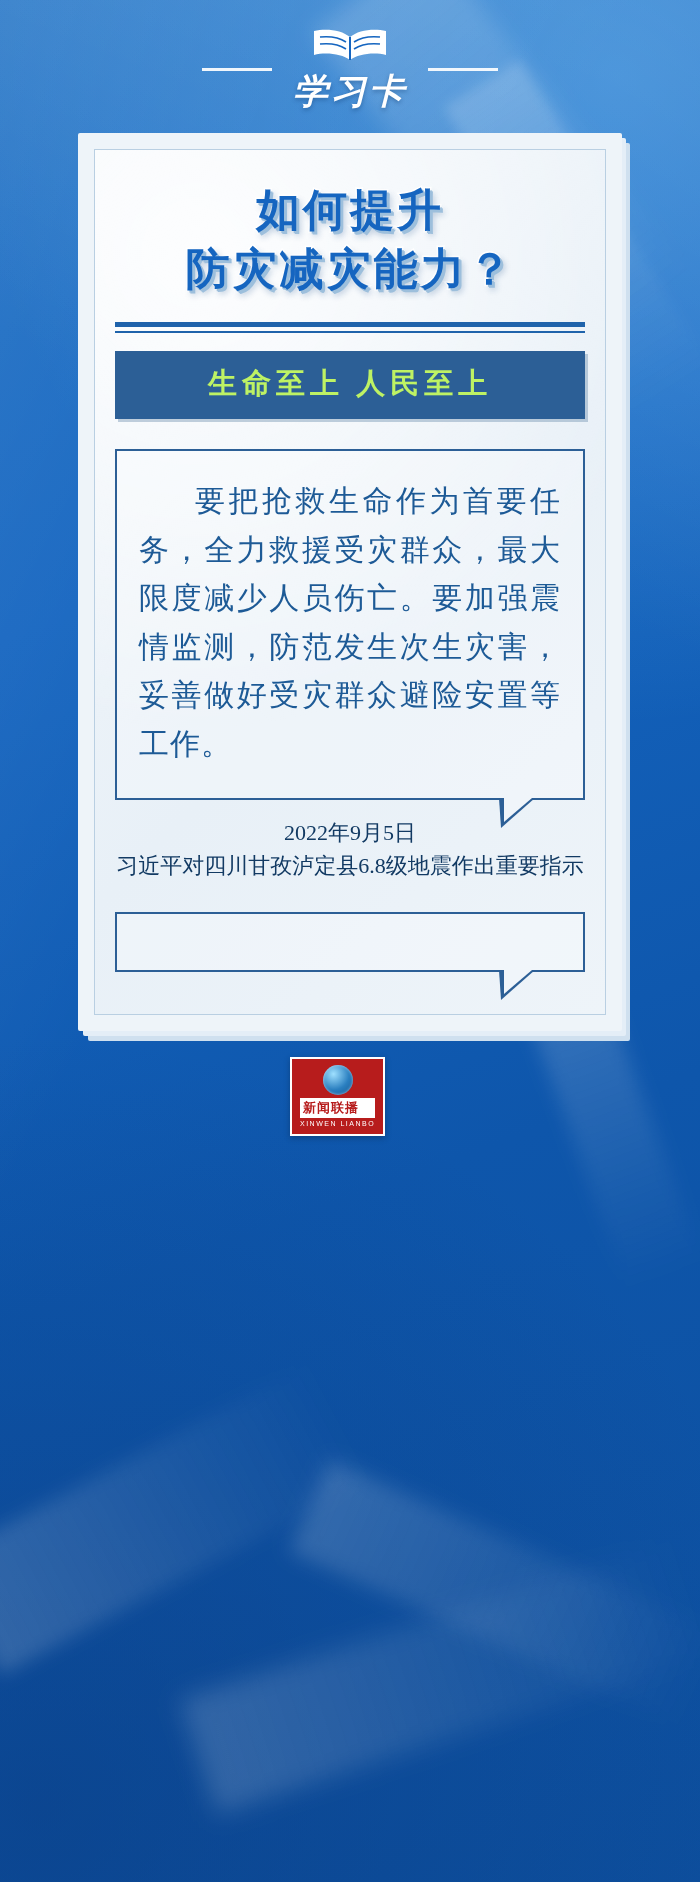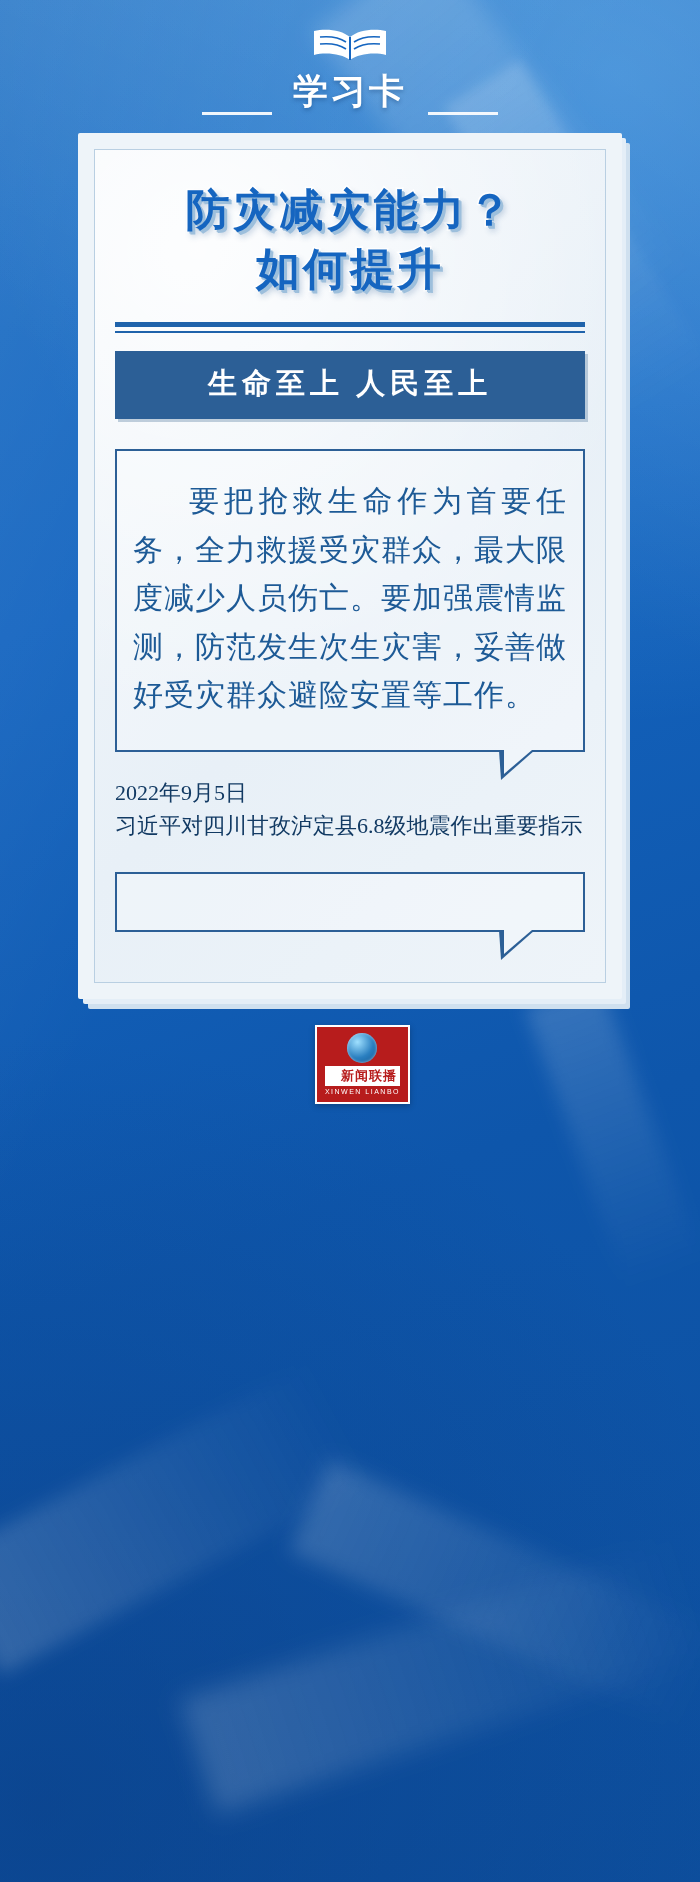--- a/index.html
+++ b/index.html
@@ -39,23 +39,24 @@
 
   
   .header {
     position: relative;
     padding-top: 28px;
     text-align: center;
   }
   .book-icon { margin: 0 auto 6px; display: block; }
   .header-title-row {
     display: flex;
-    align-items: flex-end;
+    align-items: flex-start;
     justify-content: center;
     gap: 21px;
+    font-style: italic;
   }
   .hrule {
     width: 70px;
     height: 3px;
     background: #ffffff;
     opacity: 0.92;
   }
   .header-title {
     font-family: "Liberation Serif", serif;
     font-size: 35px;
@@ -123,37 +124,37 @@
        4px 5px 6px rgba(30,80,140,0.30);
   }
 
   .double-rule { margin: 18px 0 18px; }
   .double-rule .r1 { height: 5px; background: #1f63ab; }
   .double-rule .r2 { height: 2px; background: #1f63ab; margin-top: 4px; }
 
   
   .banner {
     background: #2c5f96;
-    color: #ffffff;
+    color: #bef264;
     text-align: center;
     padding: 13px 0 15px;
     font-family: "Liberation Serif", serif;
     font-size: 29px;
     font-weight: bold;
     letter-spacing: 5px;
     box-shadow: 3px 3px 0 rgba(120,150,180,0.45);
   }
 
   
   .quote-block { margin-top: 30px; }
 
   .bubble {
     position: relative;
     border: 2px solid #2c5f96;
-    padding: 26px 16px 30px;
+    padding: 26px 22px 30px;
     background: rgba(255,255,255,0.25);
   }
   .bubble p {
     font-family: "Liberation Serif", serif;
     font-size: 30px;
     line-height: 1.62;
     color: #1d5a96;
     text-align: justify;
     text-indent: 56px;
     letter-spacing: 1px;
@@ -171,34 +172,34 @@
   .tail-inner {
     position: absolute;
     right: 51px;
     bottom: -24px;
     width: 0; height: 0;
     border-top: 24px solid #f0f5fa;
     border-right: 28px solid transparent;
   }
 
   .attrib {
-    margin-top: 24px;
-    text-align: left;
+    margin-top: 16px;
+    text-align: center;
     font-family: "Liberation Serif", serif;
     color: #123a63;
   }
   .attrib .date { font-size: 22px; line-height: 1.5; }
   .attrib .src  { font-size: 22px; line-height: 1.5; }
 
   
   .footer {
     position: relative;
     margin: 26px auto 0;
     width: 120px;
-    text-align: right;
+    text-align: left;
   }
   .logo-box {
     background: #b71c1c;
     border: 2px solid #ffffff;
     padding: 6px 8px 7px;
     display: inline-block;
     box-shadow: 0 2px 6px rgba(0,0,0,0.25);
   }
   .globe {
     width: 30px; height: 30px;
@@ -254,22 +255,22 @@
 </div>
 
 <div class="card-wrap">
   <div class="card-shadow"></div>
   <div class="card-shadow2"></div>
 
   <div class="card">
     <div class="card-inner">
 
       <div class="main-title">
+        <div>如何提升</div>
         <div>防灾减灾能力？</div>
-        <div>如何提升</div>
       </div>
 
       <div class="double-rule">
         <div class="r1"></div>
         <div class="r2"></div>
       </div>
 
       <div class="banner">生命至上 人民至上</div>
 
       <div class="quote-block">

